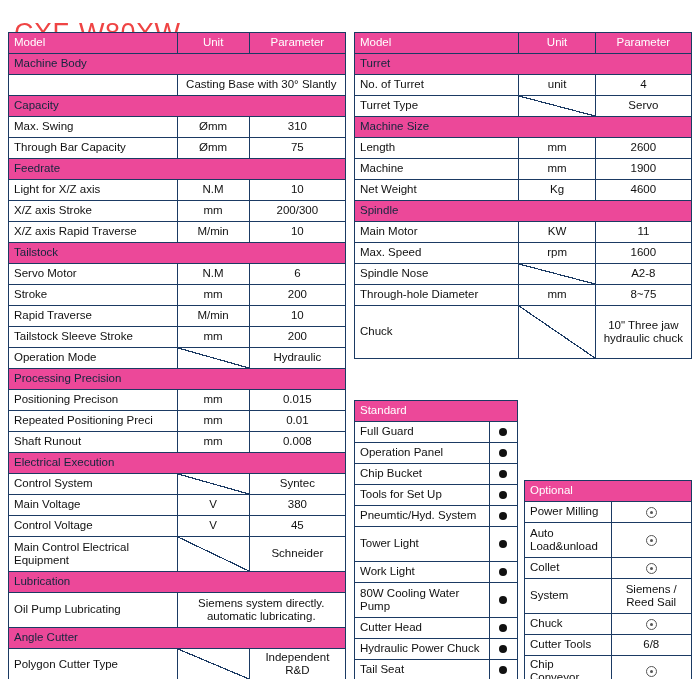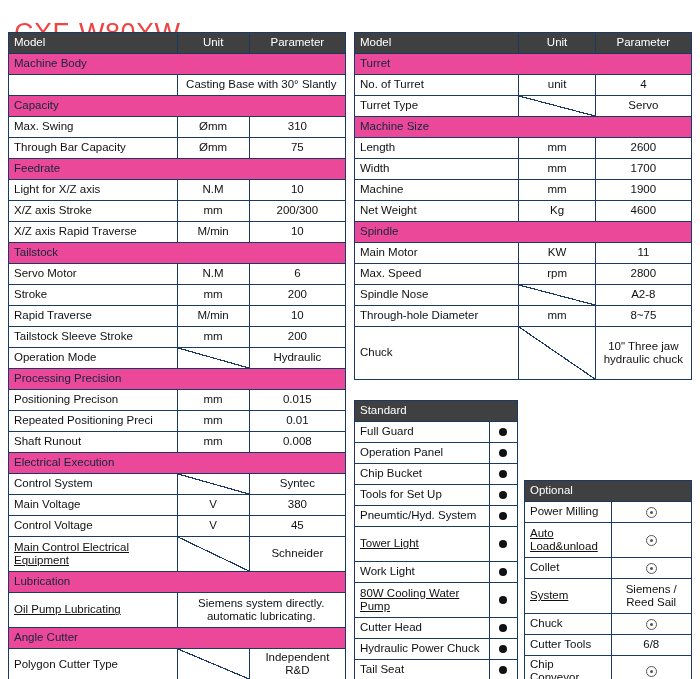--- a/index.html
+++ b/index.html
@@ -26,21 +26,21 @@
   td{
     border:1px solid #1b3a63;
     padding:2px 5px;
     height:16px;
     vertical-align:middle;
     color:#111;
     background:#fff;
     line-height:1.15;
   }
   .hdr td{
-    background:#404040;
+    background:#ec4899;
     color:#ffffff;
     font-weight:400;
   }
   .sect td{
     background:#ec4899;
     color:#12263d;
     font-weight:400;
   }
   .c{text-align:center;}
   .l{text-align:left;}
@@ -81,21 +81,21 @@
   .rw-unit{width:76px;}
   .rw-par{width:96px;}
 
   .s-name{width:134px;}
   .s-dot{width:28px;}
 
   .o-name{width:86px;}
   .o-val{width:80px;}
 
   .tall{height:48px;}
-  .tall2{height:30px;text-decoration:underline;}
+  .tall2{height:30px;}
 </style>
 </head>
 <body>
 
 <div id="page">
 
   <div class="title">CXF-W80XW</div>
 
   <table id="tbl-left">
     <colgroup>
@@ -272,25 +272,20 @@
 
       <tr class="sect">
         <td class="l" colspan="3">Machine Size</td>
       </tr>
       <tr>
         <td class="l">Length</td>
         <td class="c">mm</td>
         <td class="c">2600</td>
       </tr>
       <tr>
-        <td class="l">Width</td>
-        <td class="c">mm</td>
-        <td class="c">1700</td>
-      </tr>
-      <tr>
         <td class="l">Machine</td>
         <td class="c">mm</td>
         <td class="c">1900</td>
       </tr>
       <tr>
         <td class="l">Net Weight</td>
         <td class="c">Kg</td>
         <td class="c">4600</td>
       </tr>
 
@@ -298,21 +293,21 @@
         <td class="l" colspan="3">Spindle</td>
       </tr>
       <tr>
         <td class="l">Main Motor</td>
         <td class="c">KW</td>
         <td class="c">11</td>
       </tr>
       <tr>
         <td class="l">Max. Speed</td>
         <td class="c">rpm</td>
-        <td class="c">2800</td>
+        <td class="c">1600</td>
       </tr>
       <tr>
         <td class="l">Spindle Nose</td>
         <td class="c slash"></td>
         <td class="c">A2-8</td>
       </tr>
       <tr>
         <td class="l">Through-hole Diameter</td>
         <td class="c">mm</td>
         <td class="c">8~75</td>

